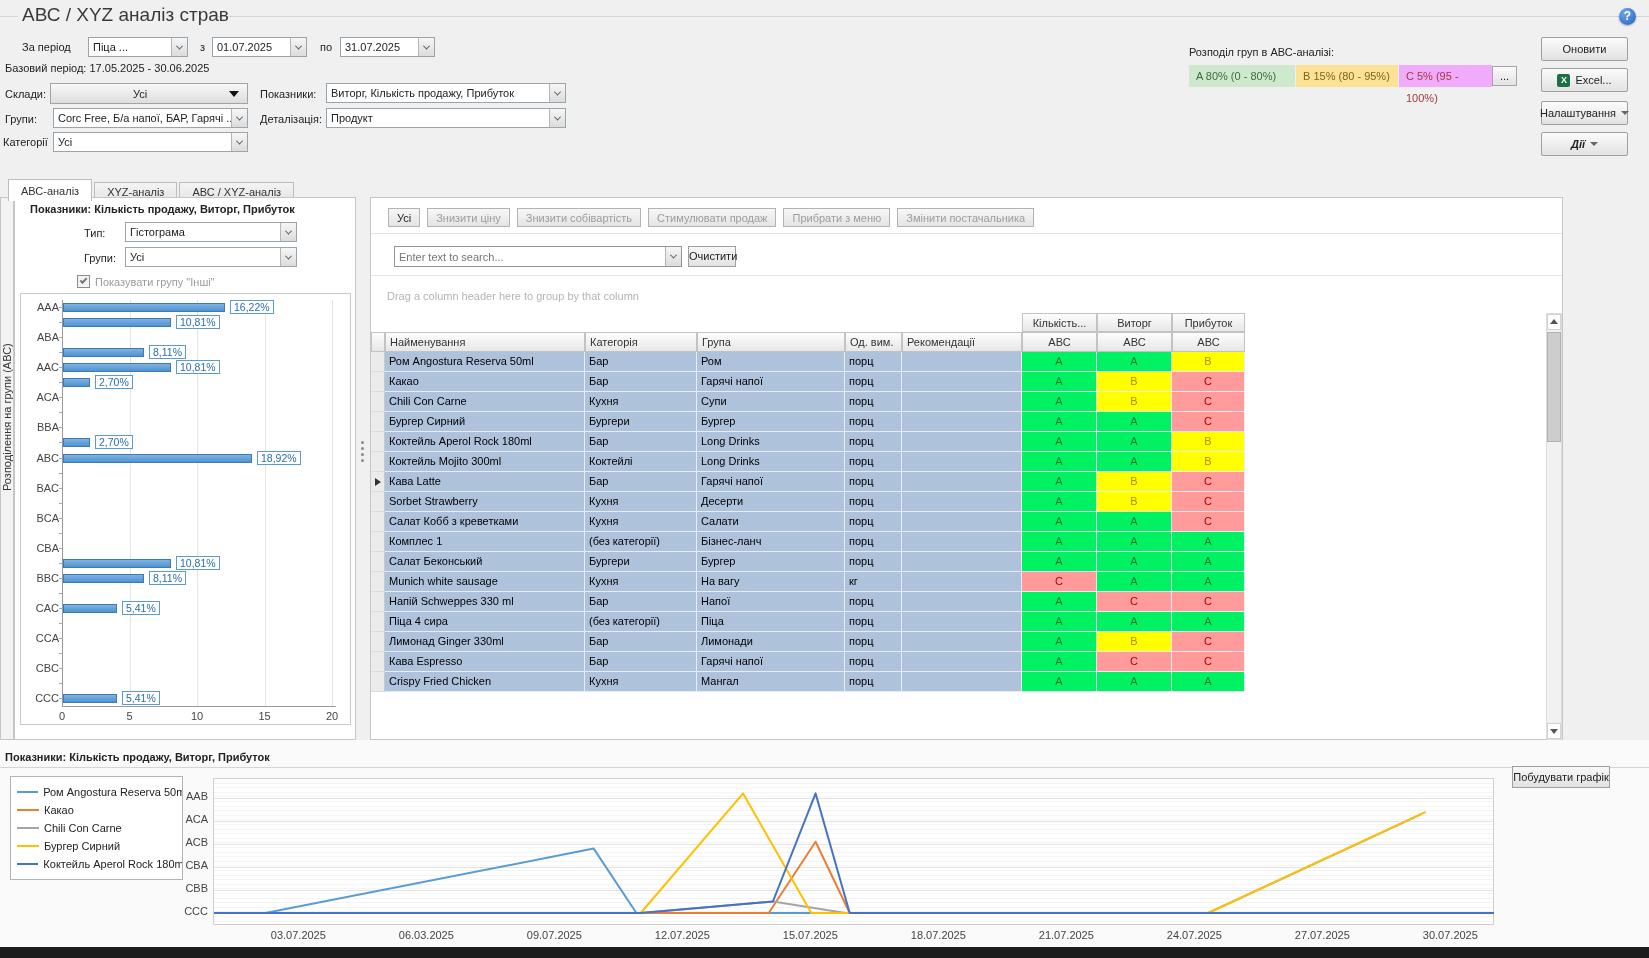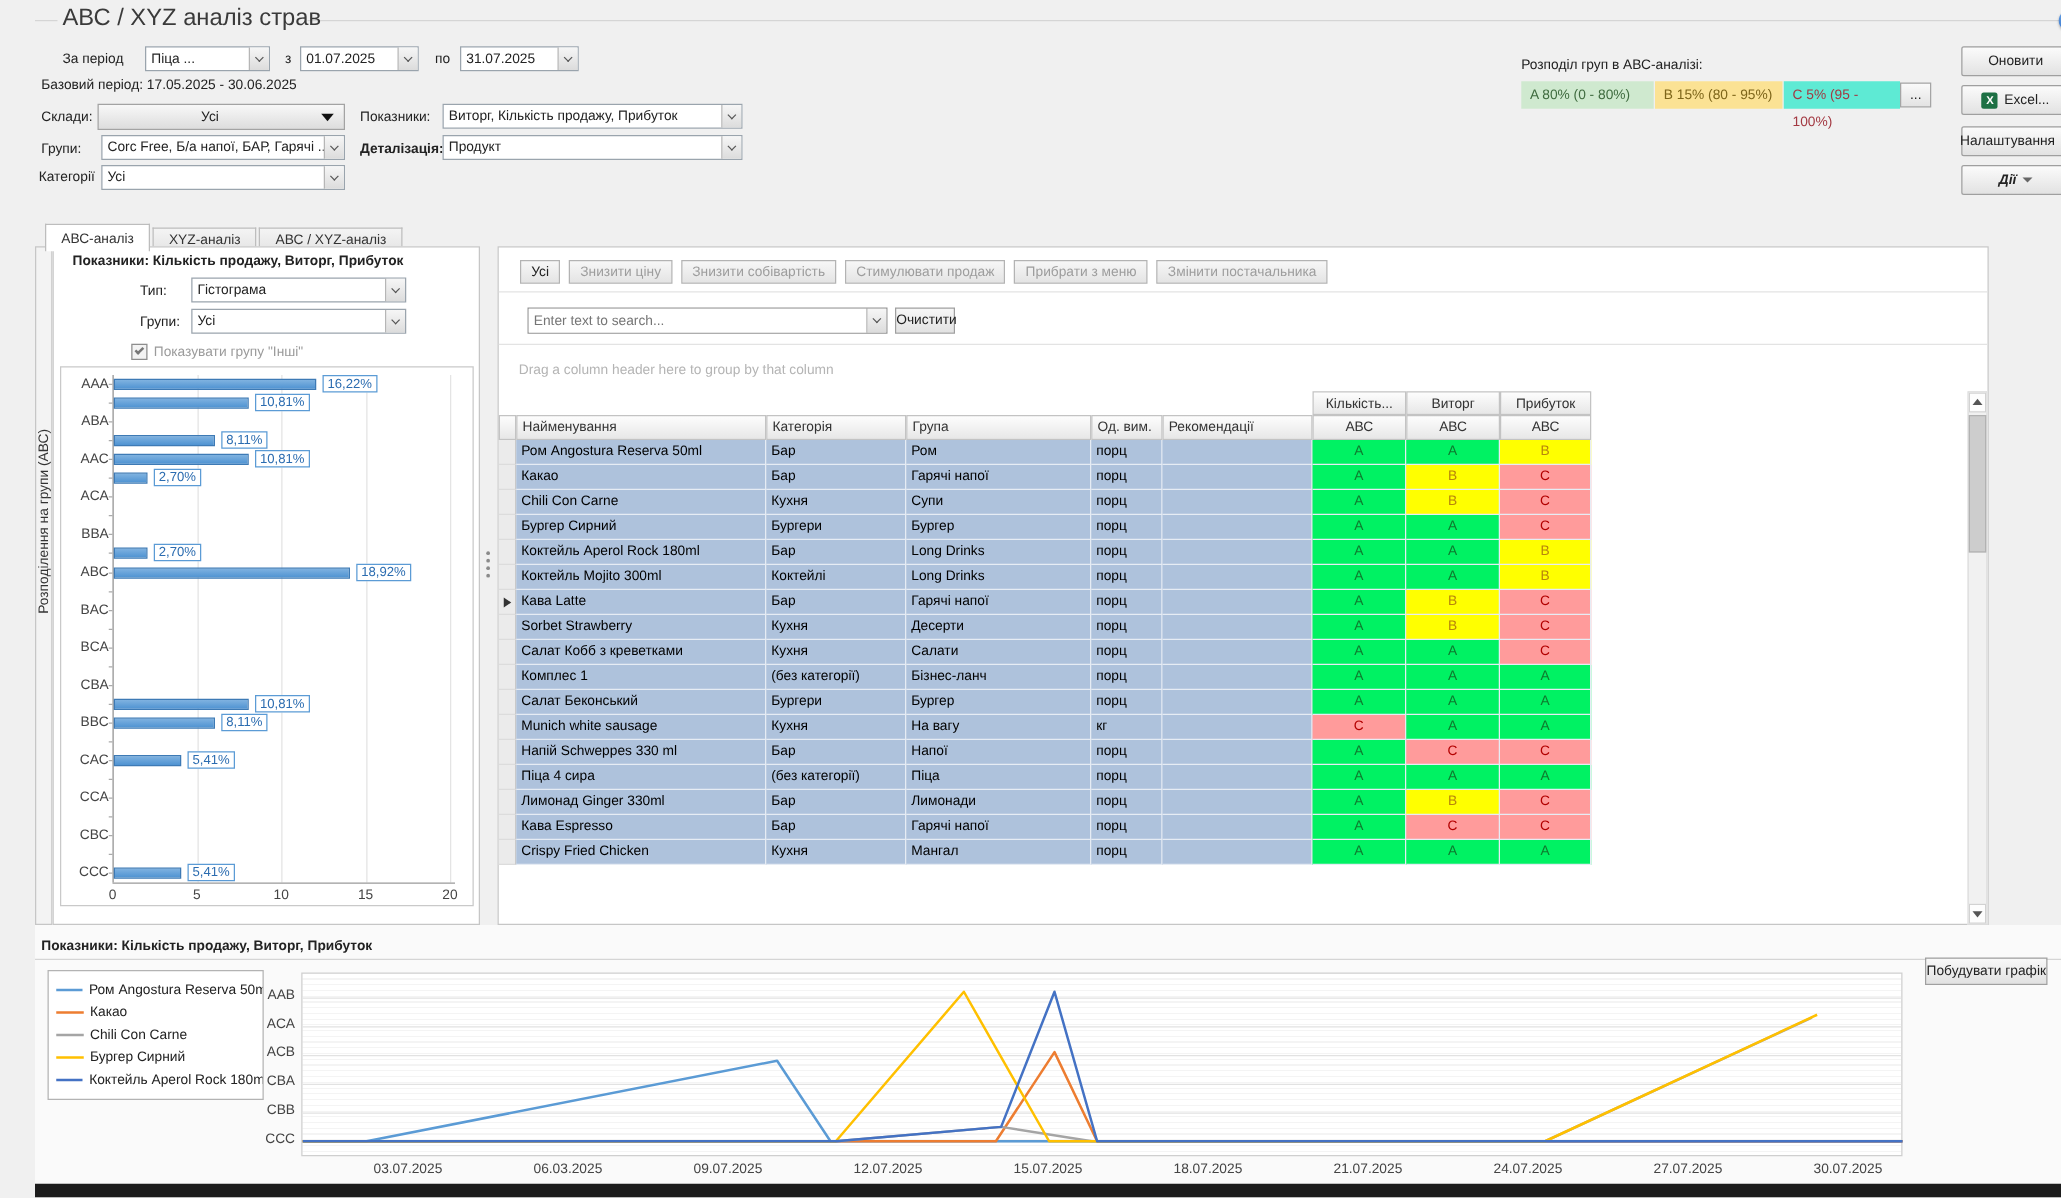--- a/index.html
+++ b/index.html
@@ -1,18 +1,18 @@
 <!DOCTYPE html>
 <html><head>
 <meta charset="utf-8">
 <style>
   * { margin:0; padding:0; box-sizing:border-box; }
   html,body { width:1649px; height:958px; overflow:hidden; }
   body { font-family:"Liberation Sans","DejaVu Sans",sans-serif; font-size:11px; color:#222; background:#f0f0f0; }
-  #root { position:relative; width:1315px; height:958px; background:#f0f0f0;margin-left:28px; }
+  #root { position:relative; width:1315px; height:958px; background:#f0f0f0; }
   .abs { position:absolute; }
   .lbl { position:absolute; white-space:nowrap; color:#222; }
   .hline { position:absolute; height:1px; background:#d5d5d5; }
   
   #page-title { position:absolute; left:22px; top:4px; font-size:19px; color:#3a3a3a; }
   #help-icon { position:absolute; left:1619px; top:8px; width:17px; height:17px; border-radius:50%;
     background:radial-gradient(circle at 35% 30%, #6ea8e8, #1f5fc0); color:#fff; font-weight:bold;
     font-size:12px; text-align:center; line-height:17px; box-shadow:0 1px 2px rgba(0,0,0,.3); }
   
   .combo { position:absolute; background:#fff; border:1px solid #9aa4ad; display:flex; align-items:center; }
@@ -138,40 +138,40 @@
         <span class="chev"></span>
       </span>
   </div>
   <span class="lbl" style="left:5px;top:113px;">Групи:</span>
   <div class="combo" style="left:53px;top:108px;width:195px;height:20px;">
     <span class="txt">Corc Free, Б/а напої, БАР, Гарячі ...</span>
       <span class="arrbtn">
         <span class="chev"></span>
       </span>
   </div>
-  <span class="lbl" style="left:260px;top:113px;font-weight:bold;">Деталізація:</span>
+  <span class="lbl" style="left:260px;top:113px;">Деталізація:</span>
   <div class="combo" style="left:326px;top:108px;width:240px;height:20px;">
     <span class="txt">Продукт</span>
       <span class="arrbtn">
         <span class="chev"></span>
       </span>
   </div>
   <span class="lbl" style="left:3px;top:136px;">Категорії</span>
   <div class="combo" style="left:53px;top:132px;width:195px;height:20px;">
     <span class="txt">Усі</span>
       <span class="arrbtn">
         <span class="chev"></span>
       </span>
   </div>
 
   <span class="lbl" style="left:1189px;top:46px;">Розподіл груп в АВС-аналізі:</span>
   <div id="badges">
       <div class="badge" style="left: 1189px; width: 106px; background: rgb(207, 233, 207); color: rgb(63, 107, 63);">A 80% (0 - 80%)</div>
       <div class="badge" style="left: 1296px; width: 102px; background: rgb(251, 226, 148); color: rgb(125, 101, 25);">B 15% (80 - 95%)</div>
-      <div class="badge" style="left: 1399px; width: 93px; background: #5eead4; color: rgb(163, 57, 66);">C 5% (95 - 100%)</div>
+      <div class="badge" style="left: 1399px; width: 93px; background: #f0abfc; color: rgb(163, 57, 66);">C 5% (95 - 100%)</div>
     </div>
   <div class="badge" id="more-badge-btn" style="left:1492px;top:66px;height:20px;line-height:18px;background:linear-gradient(#fafafa,#e3e3e3);border:1px solid #a5a5a5;">...</div>
 
   <div class="rbtn" style="top:37px;">
       <span>Оновити</span>
     </div>
   <div class="rbtn" style="top:68px;">
       <span class="excel-ic">X</span>
       <span>Excel...</span>
     </div>

